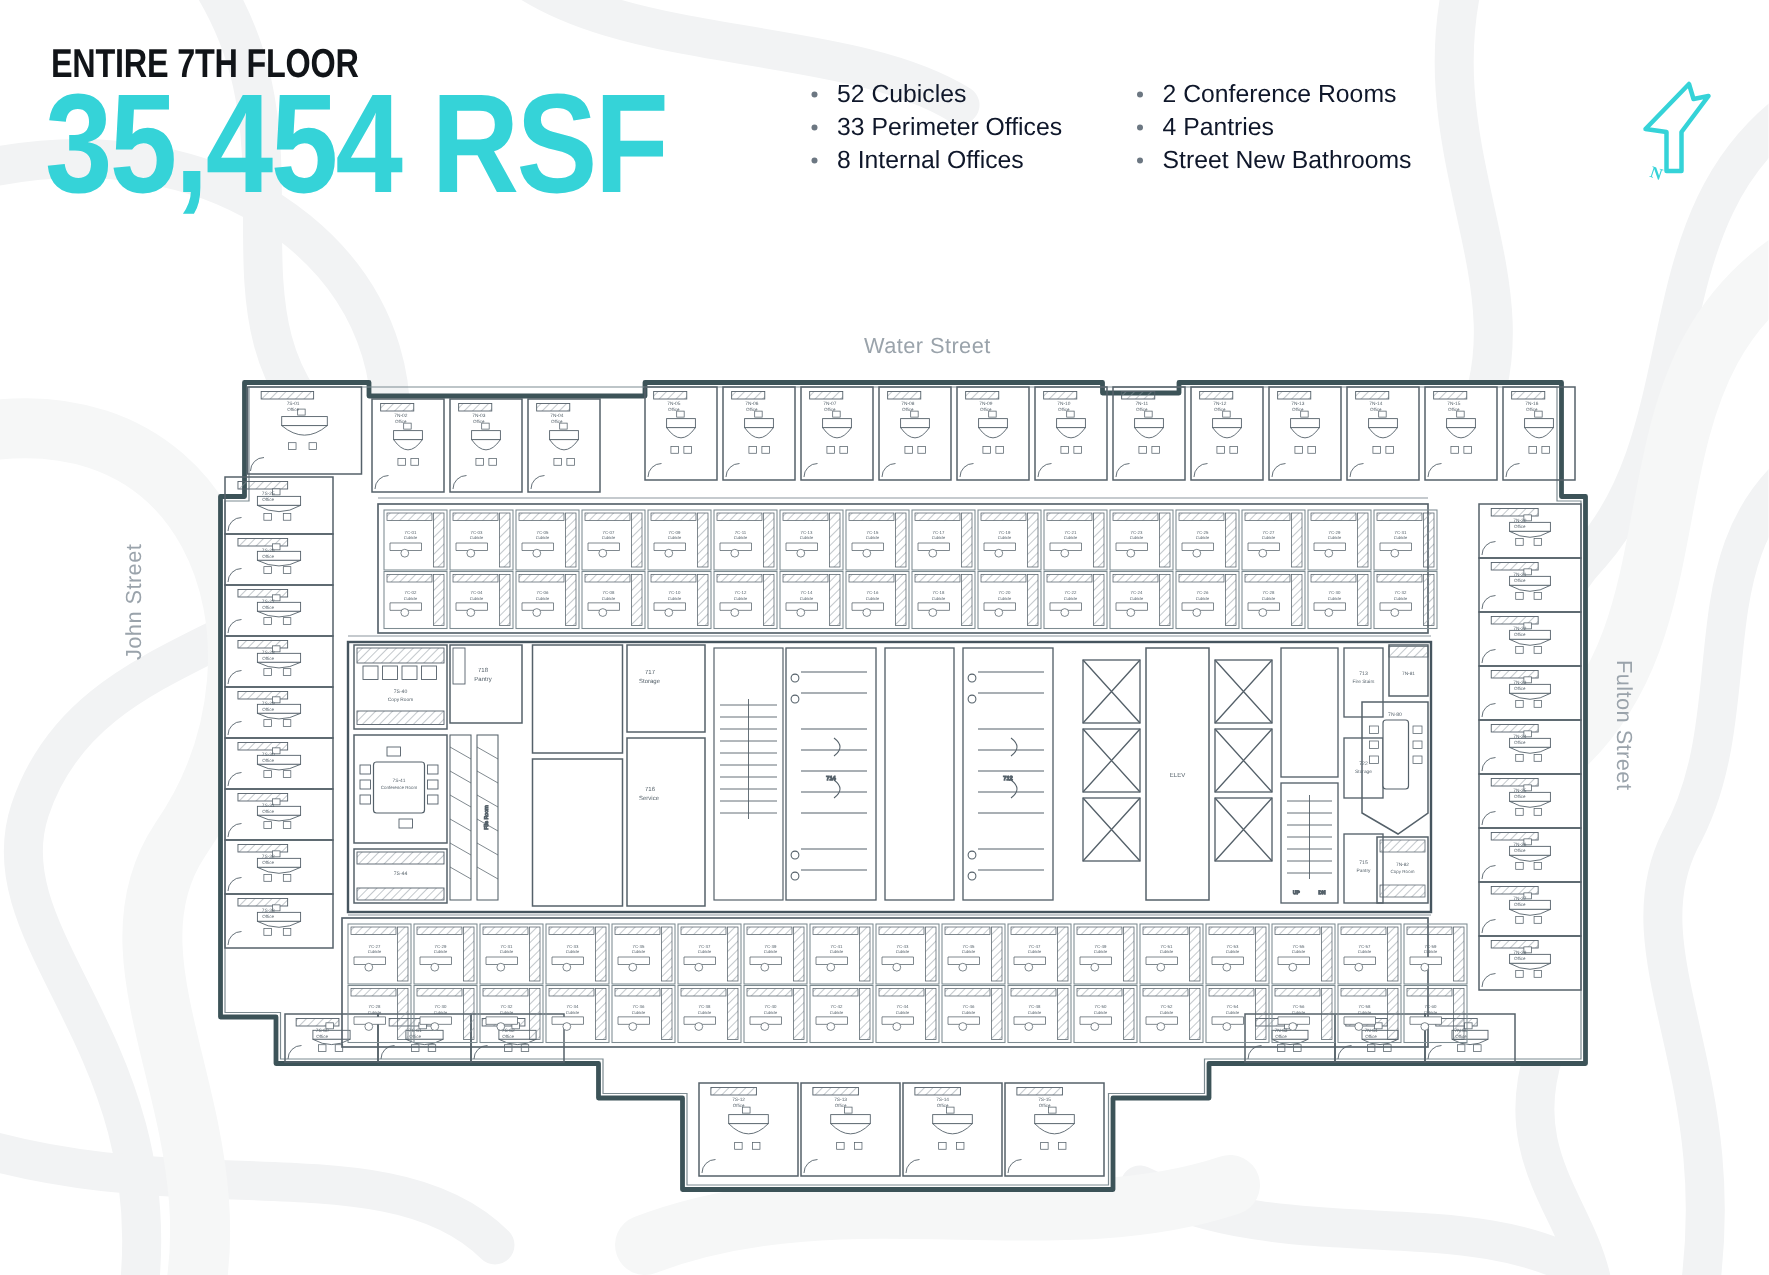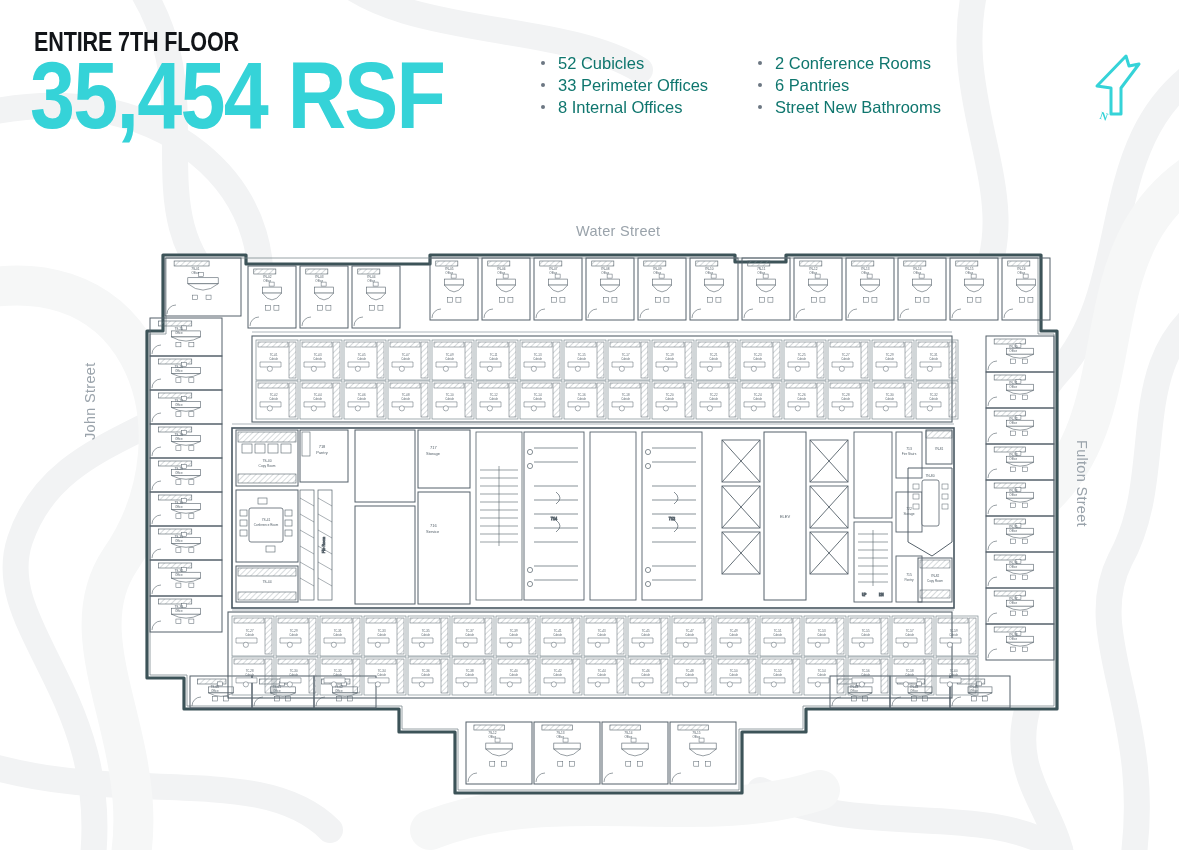--- a/index.html
+++ b/index.html
@@ -33,21 +33,21 @@
     transform:scaleX(0.86); transform-origin:left center;
     white-space:nowrap;
   }
 
   .bullet-col { position:absolute; top:52px; }
   #bullets-left  { left:536px; }
   #bullets-right { left:753px; }
   .bullet-col ul { list-style:none; margin:0; padding:0; }
   .bullet-col li {
     position:relative; padding-left:22px;
-    font-size:16.5px; line-height:22px; color:#0f766e;
+    font-size:16.5px; line-height:22px; color:#0f172a;
     white-space:nowrap;
   }
   .bullet-col li .dot {
     position:absolute; left:5px; top:9px;
     width:4px; height:4px; border-radius:50%; background:#6c7782;
   }
 
   
   #compass { position:absolute; left:1085px; top:44px; width:70px; height:100px; }
   #compass .n-letter {
@@ -112,21 +112,21 @@
   </div>
 
   <div class="bullet-col" id="bullets-right">
     <ul>
       <li>
         <span class="dot"></span>
         <span>2 Conference Rooms</span>
       </li>
       <li>
         <span class="dot"></span>
-        <span>6 Pantries</span>
+        <span>4 Pantries</span>
       </li>
       <li>
         <span class="dot"></span>
         <span>Street New Bathrooms</span>
       </li>
     </ul>
   </div>
 
   <div id="compass">
     <svg width="70" height="80" viewBox="0 0 70 80">

